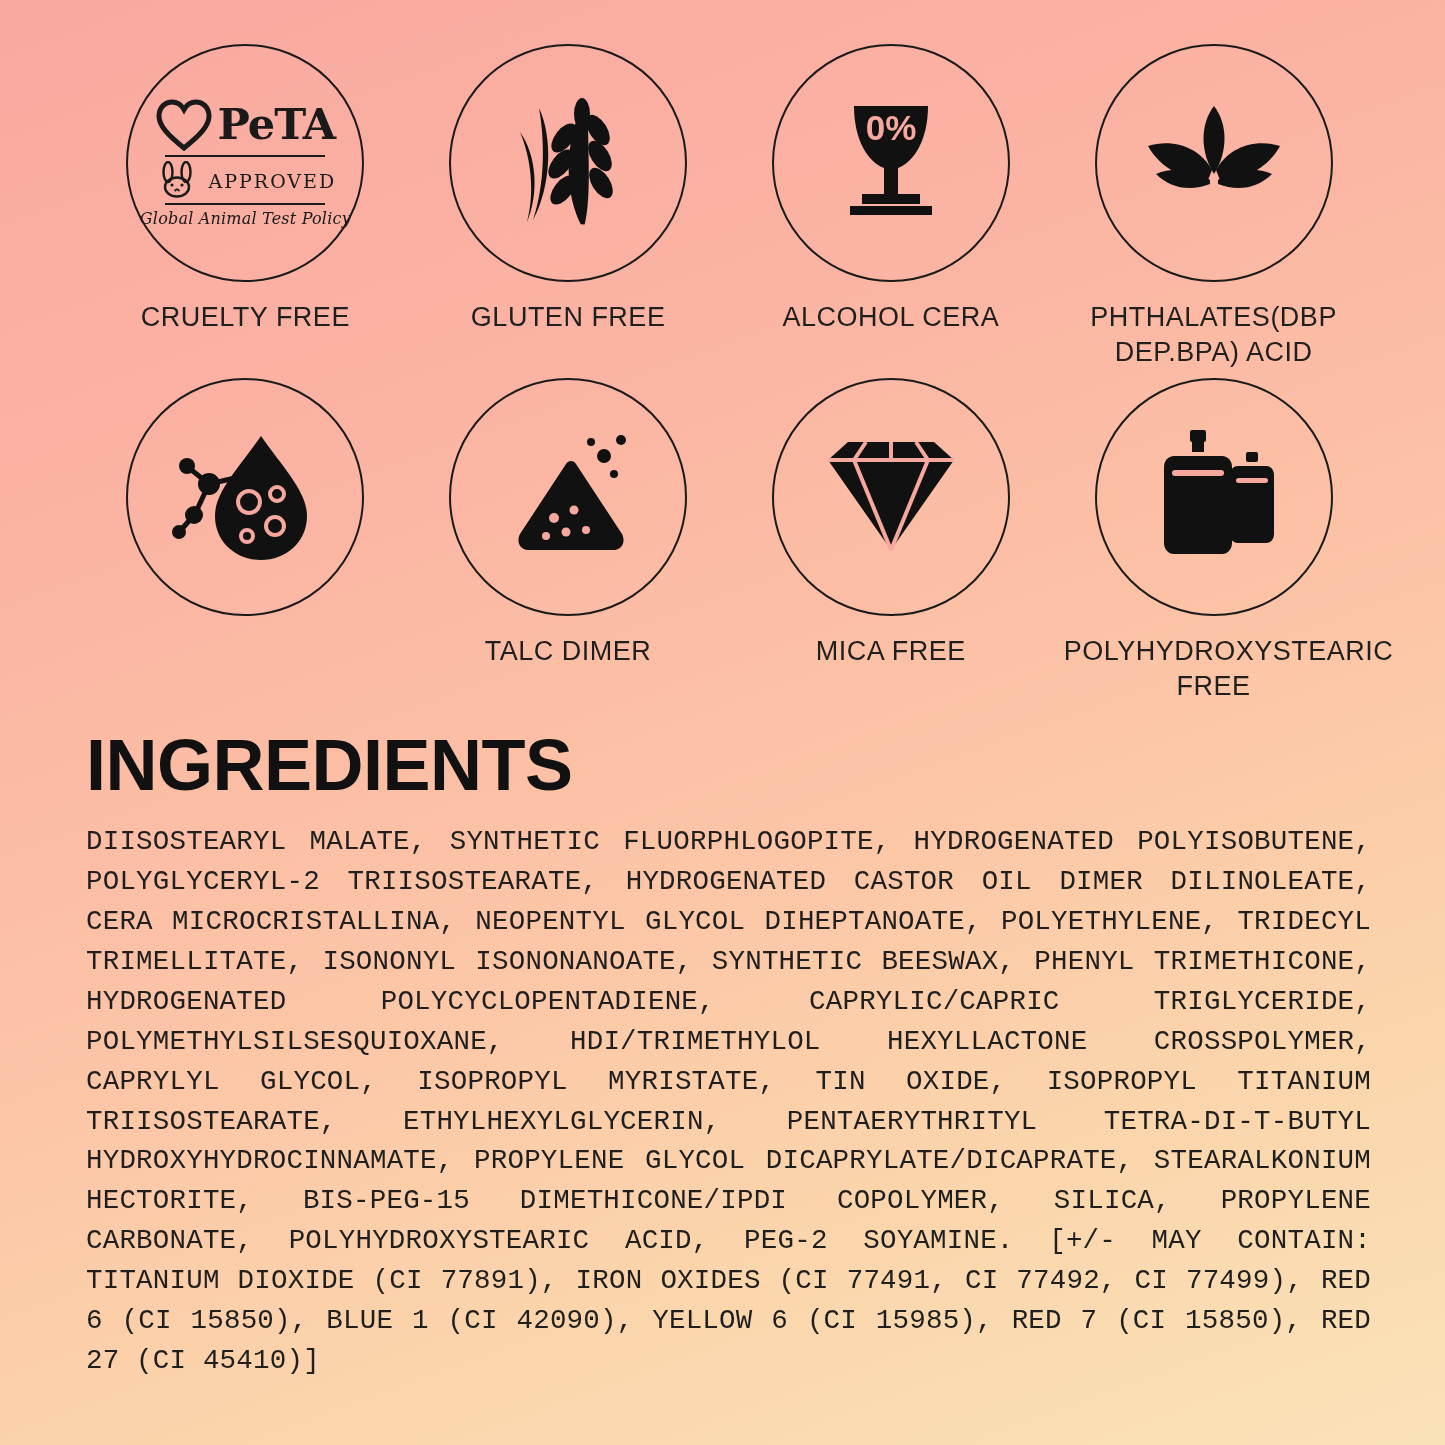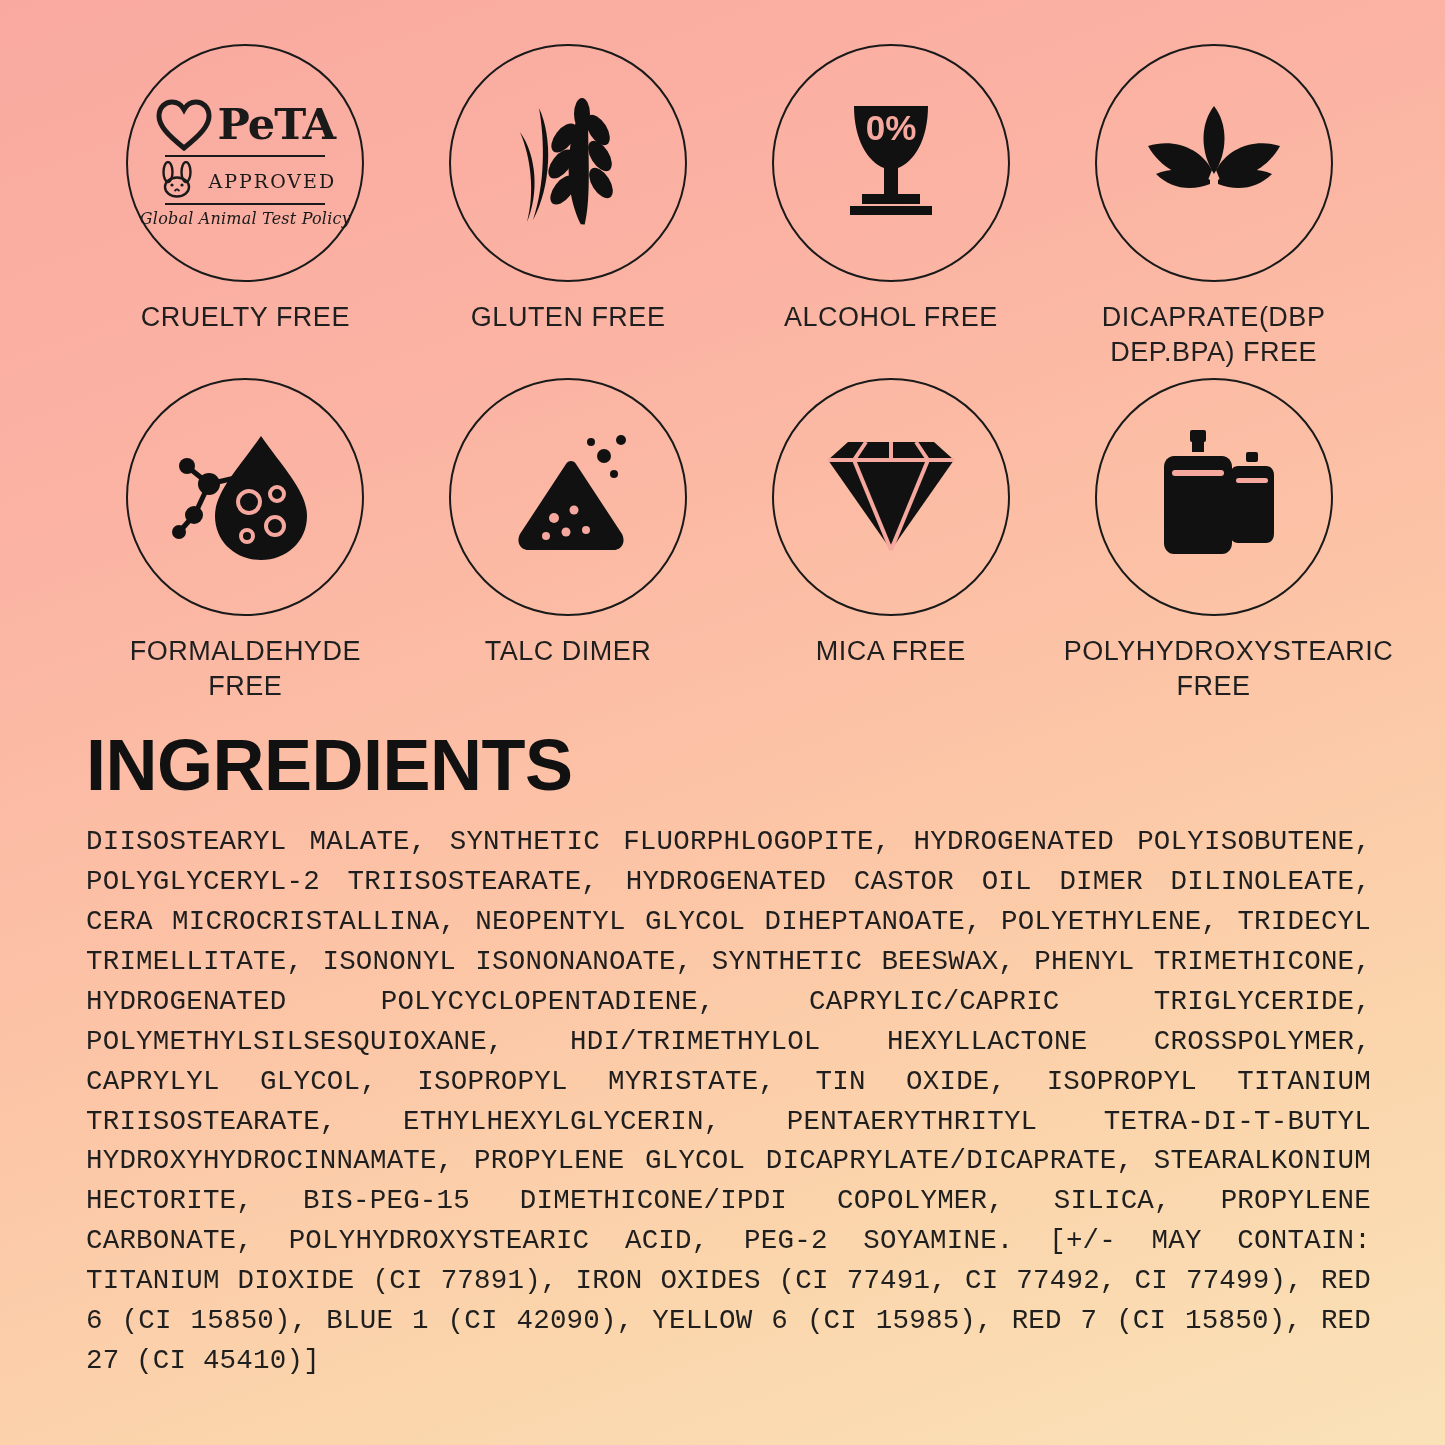--- a/index.html
+++ b/index.html
@@ -181,36 +181,36 @@
     <div class="badge">
       <div class="badge-circle">
         <svg width="150" height="150" viewBox="0 0 150 150">
           <g fill="#111">
             <path d="M38 18 h74 c0 34 -14 56 -30 62 v26 h22 v10 h-58 v-10 h22 v-26 c-16 -6 -30 -28 -30 -62 Z"></path>
             <path d="M34 118 h82 v9 h-82 z"></path>
           </g>
           <text x="75" y="52" font-family="'Liberation Sans', sans-serif" font-size="35" font-weight="bold" fill="#f6a89e" text-anchor="middle">0%</text>
         </svg>
       </div>
-      <div class="badge-label">ALCOHOL FREE</div>
+      <div class="badge-label">ALCOHOL CERA</div>
     </div>
 
     <div class="badge">
       <div class="badge-circle">
         <svg width="160" height="150" viewBox="0 0 160 150">
           <g fill="#111">
             <path d="M80 18 C94 36 94 64 80 86 C66 64 66 36 80 18 Z"></path>
             <path d="M74 92 C50 92 26 80 14 58 C40 50 66 60 78 82 Z"></path>
             <path d="M86 92 C110 92 134 80 146 58 C120 50 94 60 82 82 Z"></path>
             <path d="M76 96 C56 104 36 100 22 86 C40 78 62 82 76 92 Z"></path>
             <path d="M84 96 C104 104 124 100 138 86 C120 78 98 82 84 92 Z"></path>
           </g>
         </svg>
       </div>
-      <div class="badge-label two-line">DICAPRATE(DBP DEP.BPA) FREE</div>
+      <div class="badge-label two-line">PHTHALATES(DBP DEP.BPA) ACID</div>
     </div>
 
     <div class="badge">
       <div class="badge-circle">
         <svg width="160" height="150" viewBox="0 0 160 150">
           <g fill="#111">
             <path d="M96 14 C120 48 142 70 142 94 C142 120 121 138 96 138 C71 138 50 120 50 94 C50 70 72 48 96 14 Z"></path>
             <g stroke="#111" stroke-width="5" fill="none">
               <line x1="24" y1="46" x2="44" y2="62"></line>
               <line x1="44" y1="62" x2="30" y2="92"></line>
@@ -223,21 +223,20 @@
             <circle cx="14" cy="110" r="7"></circle>
           </g>
           <g fill="none" stroke="#f6a89e" stroke-width="4">
             <circle cx="84" cy="80" r="11"></circle>
             <circle cx="112" cy="72" r="7"></circle>
             <circle cx="110" cy="104" r="9"></circle>
             <circle cx="82" cy="114" r="6"></circle>
           </g>
         </svg>
       </div>
-      <div class="badge-label two-line">FORMALDEHYDE FREE</div>
     </div>
 
     <div class="badge">
       <div class="badge-circle">
         <svg width="160" height="150" viewBox="0 0 160 150">
           <g fill="#111">
             <path d="M78 42 C80 38 86 38 88 42 L134 112 C138 120 134 128 125 128 H41 C32 128 28 120 32 112 Z"></path>
             <circle cx="116" cy="34" r="7"></circle>
             <circle cx="133" cy="18" r="5"></circle>
             <circle cx="103" cy="20" r="4"></circle>

